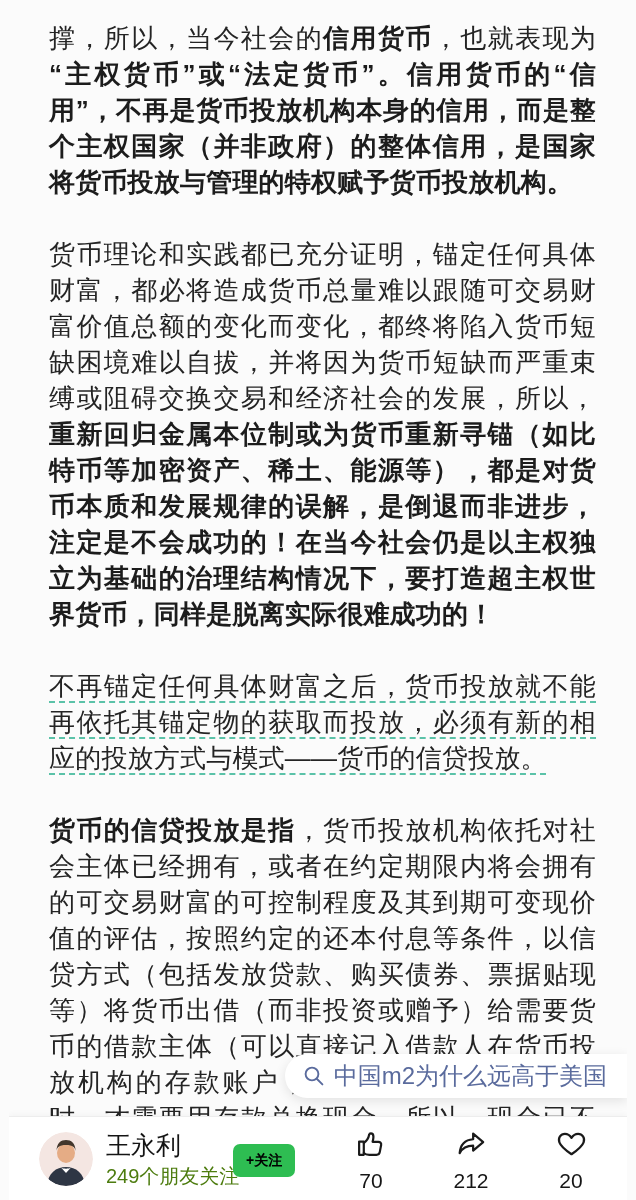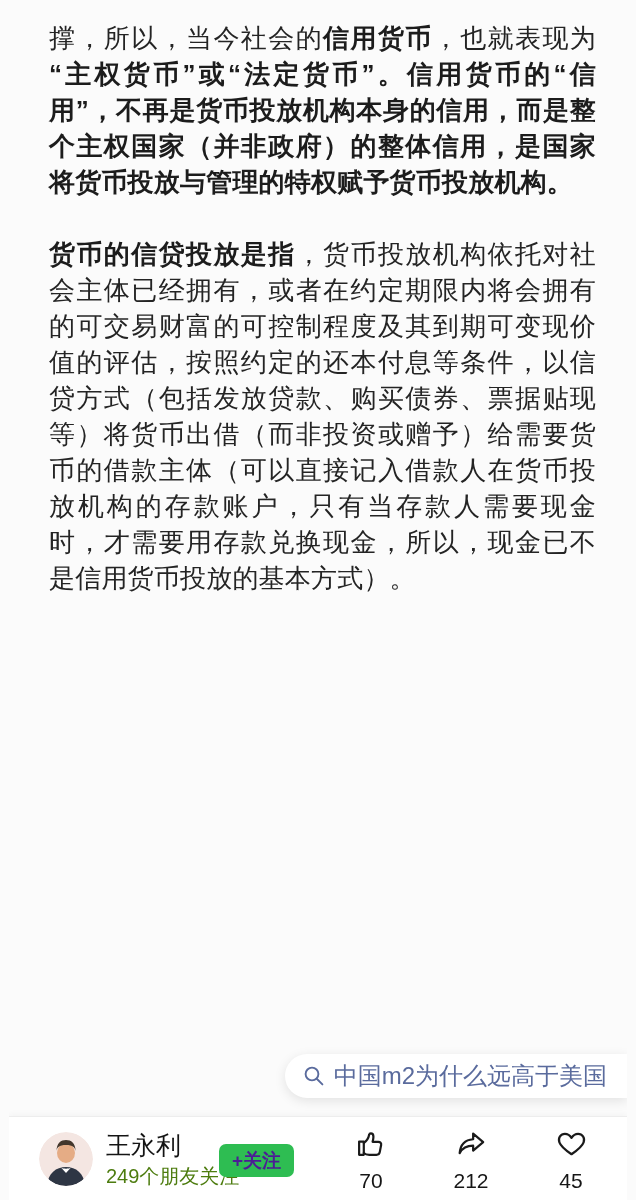--- a/index.html
+++ b/index.html
@@ -66,24 +66,24 @@
   .author-name{
     position:absolute;left:97px;top:12px;
     font-size:25px;font-weight:400;color:#141414;
     cursor:pointer;
   }
   .author-followers{
     position:absolute;left:97px;top:46px;
     font-size:20px;color:#4d7c0f;
   }
   .follow-btn{
-    position:absolute;left:210px;top:27px;
+    position:absolute;left:224px;top:27px;
     height:33px;padding:0 13px;
     background:var(--follow-green,#2ebd52);
-    color:#4c1d95;font-size:19px;font-weight:700;
+    color:#000000;font-size:14px;font-weight:700;
     border:none;border-radius:7px;
     display:flex;align-items:center;
     font-family:inherit;
     cursor:pointer;
   }
   .actions{
     position:absolute;right:24px;top:10px;
     display:flex;gap:36px;
   }
   .action{
@@ -93,20 +93,22 @@
   }
   .action .cnt{font-size:21px;color:#161616;line-height:22px;}
 </style>
 </head>
 <body>
 
 <div class="page">
 
   <div class="article" id="article">
       <p><span>撑，所以，当今社会的</span><span class="b">信用货币</span><span>，也就表现为</span><span class="b">“主权货币”或“法定货币”。信用货币的“信用”，不再是货币投放机构本身的信用，而是整个主权国家（并非政府）的整体信用，是国家将货币投放与管理的特权赋予货币投放机构。</span></p>
+      <p><span>货币理论和实践都已充分证明，锚定任何具体财富，都必将造成货币总量难以跟随可交易财富价值总额的变化而变化，都终将陷入货币短缺困境难以自拔，并将因为货币短缺而严重束缚或阻碍交换交易和经济社会的发展，所以，</span><span class="b">重新回归金属本位制或为货币重新寻锚（如比特币等加密资产、稀土、能源等），都是对货币本质和发展规律的误解，是倒退而非进步，注定是不会成功的！在当今社会仍是以主权独立为基础的治理结构情况下，要打造超主权世界货币，同样是脱离实际很难成功的！</span></p>
+      <p><span class="u">不再锚定任何具体财富之后，货币投放就不能再依托其锚定物的获取而投放，必须有新的相应的投放方式与模式——货币的信贷投放。</span></p>
       <p><span class="b">货币的信贷投放是指</span><span>，货币投放机构依托对社会主体已经拥有，或者在约定期限内将会拥有的可交易财富的可控制程度及其到期可变现价值的评估，按照约定的还本付息等条件，以信贷方式（包括发放贷款、购买债券、票据贴现等）将货币出借（而非投资或赠予）给需要货币的借款主体（可以直接记入借款人在货币投放机构的存款账户，只有当存款人需要现金时，才需要用存款兑换现金，所以，现金已不是信用货币投放的基本方式）。</span></p>
     </div>
 
   <div class="search-pill">
     <svg width="24" height="24" viewBox="0 0 24 24" fill="none" stroke="#5a6b9d" stroke-width="1.9" stroke-linecap="round">
       <circle cx="10" cy="10" r="6.4"></circle>
       <line x1="15" y1="15" x2="20.4" y2="20.4"></line>
     </svg>
     <span>中国m2为什么远高于美国</span>
   </div>
@@ -146,17 +148,17 @@
         <div class="action">
           <div><svg width="33" height="33" viewBox="0 0 24 24" fill="none" stroke="#1a1a1a" stroke-width="1.6" stroke-linejoin="round">
               <path d="M13.2 4.8 20.5 11l-7.3 6.2v-3.6c-5 0-8 2-9.8 5.4.5-6.2 4.2-9.7 9.8-10.1z"></path>
             </svg></div>
           <div class="cnt">212</div>
         </div>
         <div class="action">
           <div><svg width="33" height="33" viewBox="0 0 24 24" fill="none" stroke="#1a1a1a" stroke-width="1.6" stroke-linejoin="round">
               <path d="M12 19.8C9 17.8 4.4 14.6 3.2 11.2 2 7.8 4.2 5 7.2 5c1.9 0 3.6 1 4.8 2.9C13.2 6 14.9 5 16.8 5c3 0 5.2 2.8 4 6.2-1.2 3.4-5.8 6.6-8.8 8.6z"></path>
             </svg></div>
-          <div class="cnt">45</div>
+          <div class="cnt">20</div>
         </div>
       </div>
   </div>
 </div>
 
 </body></html>

